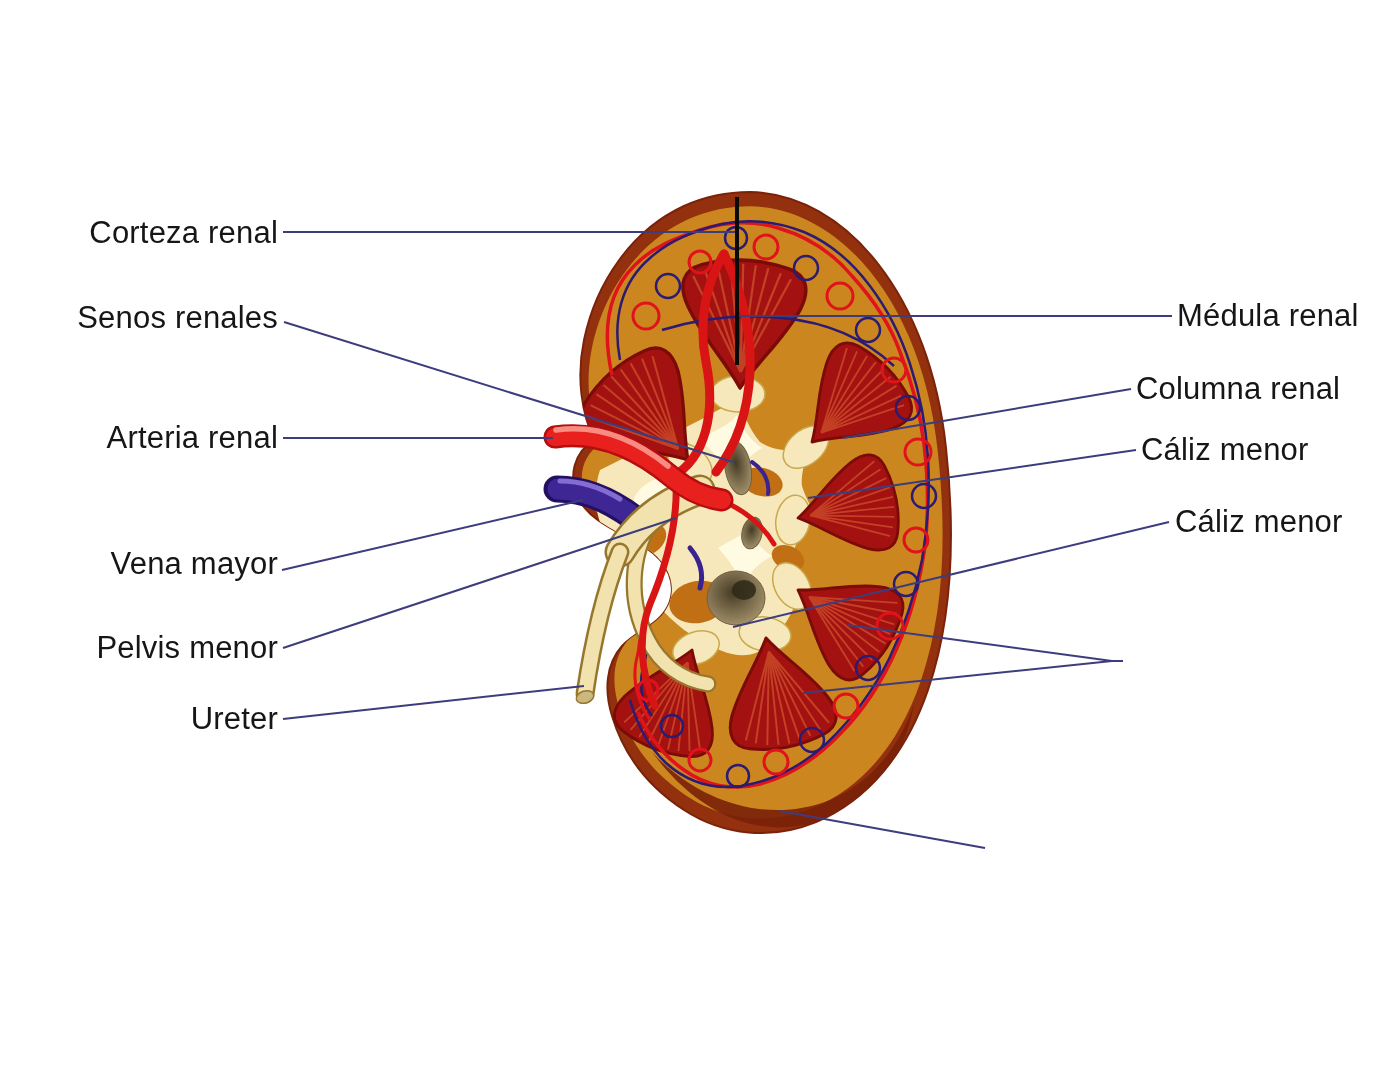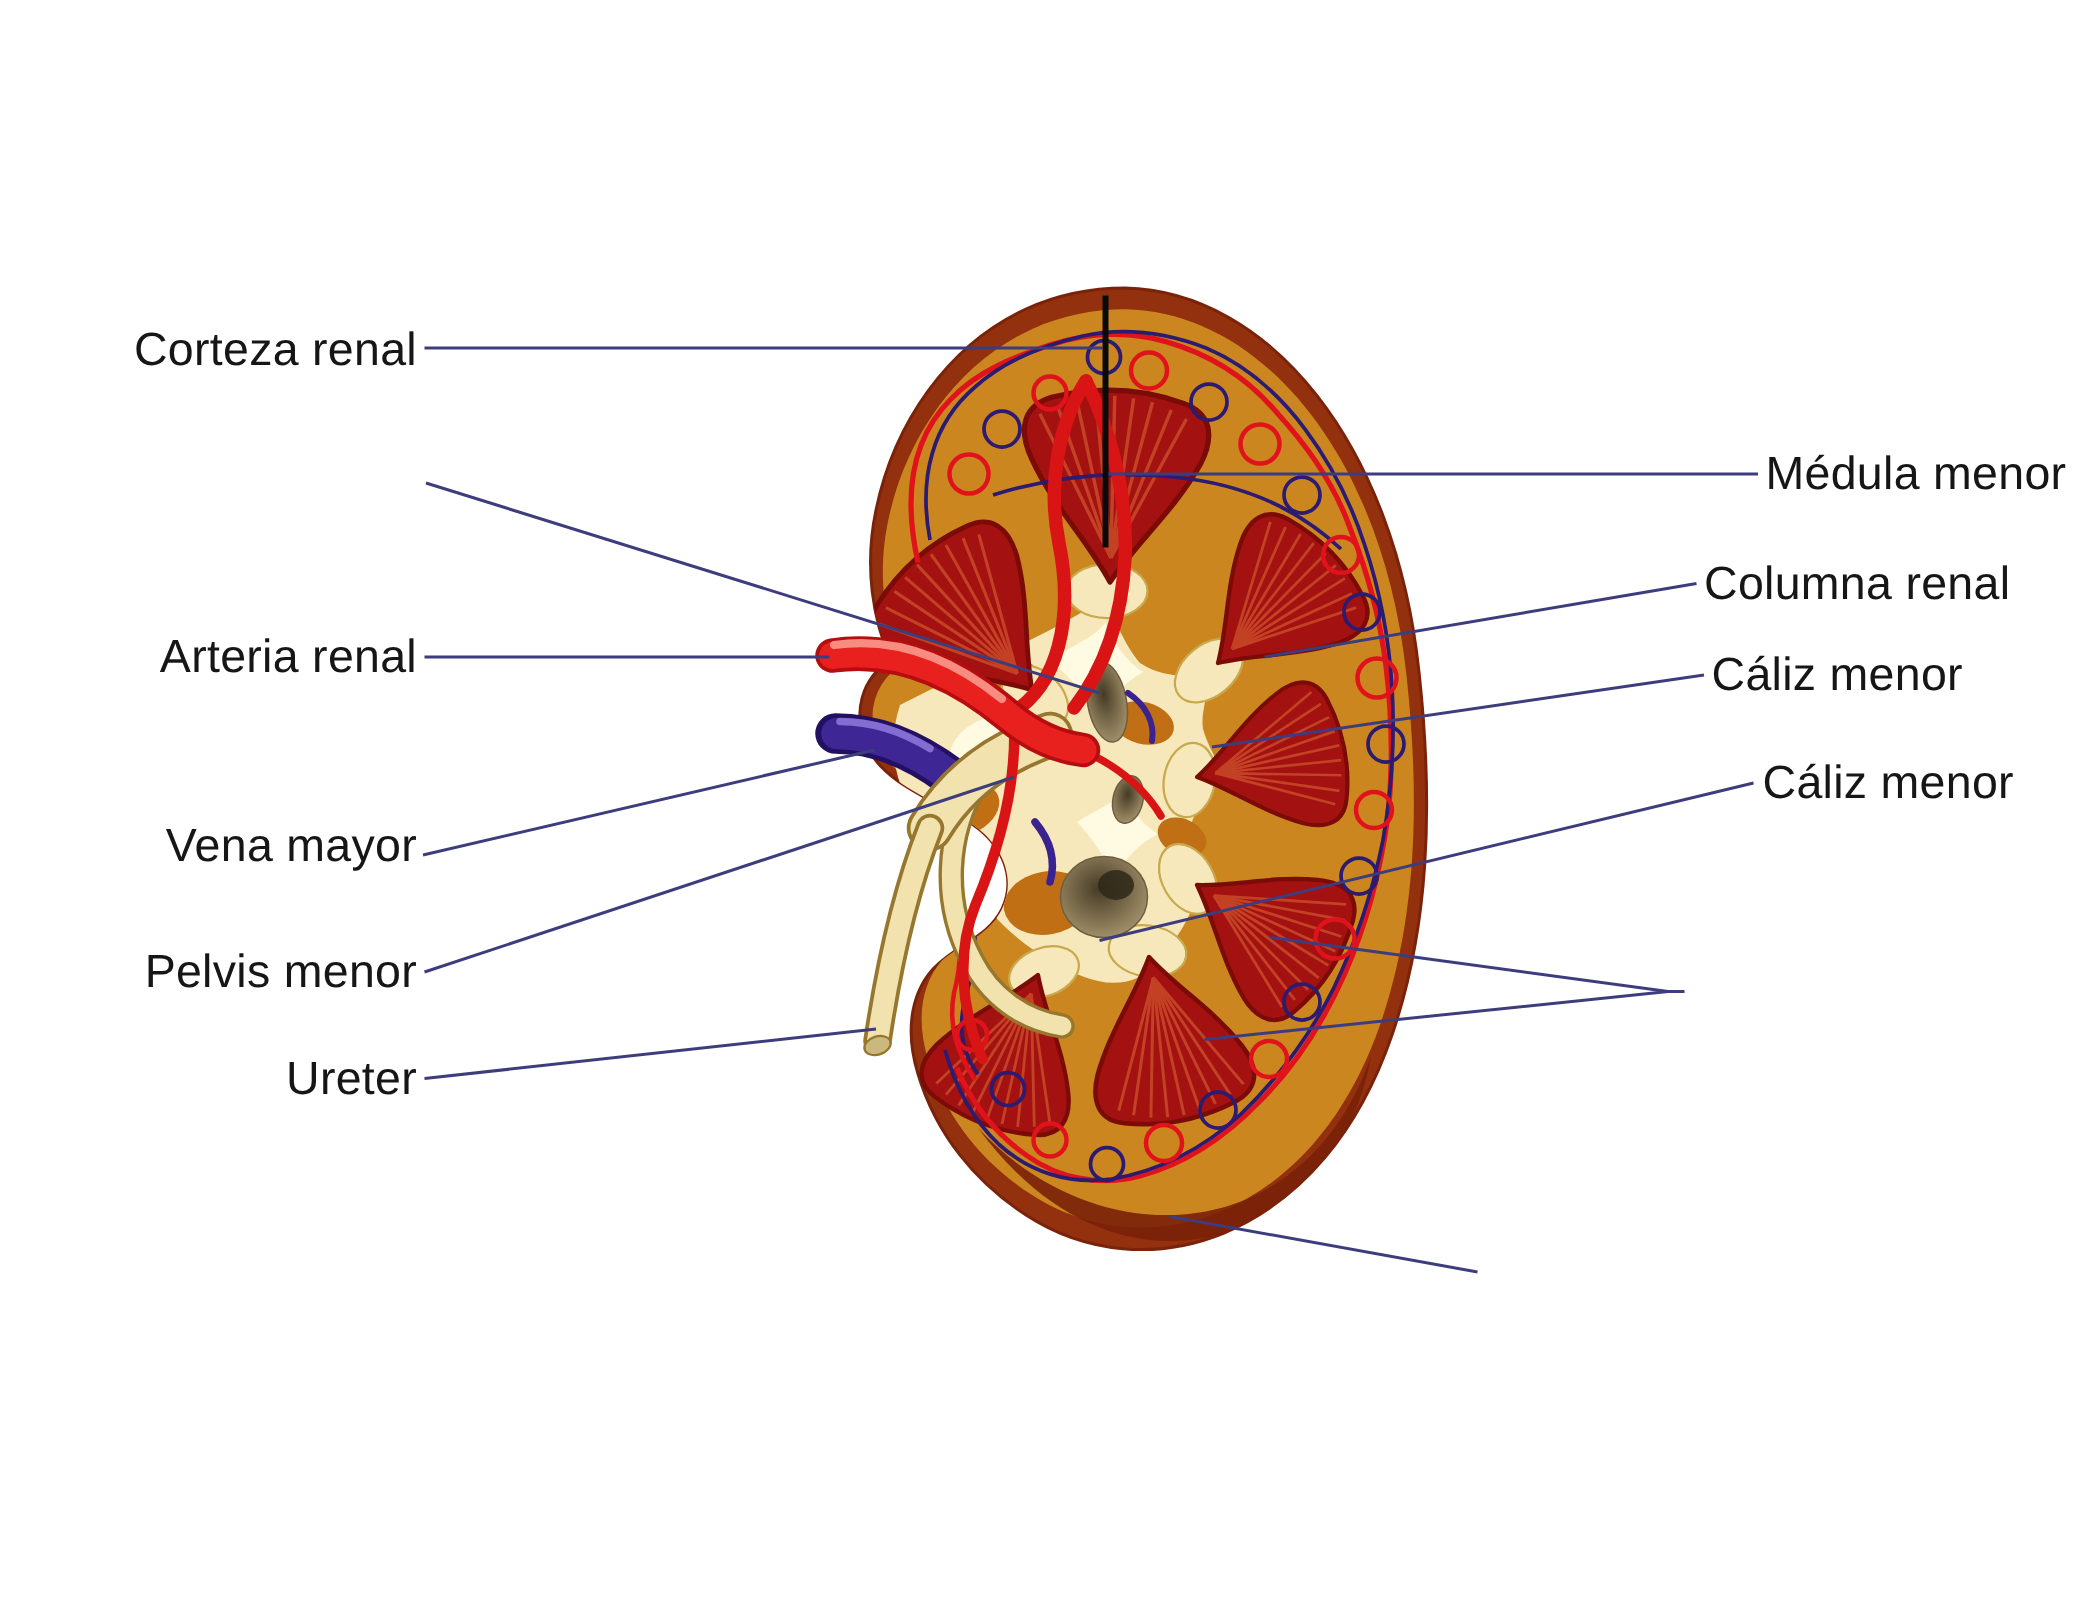--- a/index.html
+++ b/index.html
@@ -176,23 +176,24 @@
       <line x1="843" y1="438" x2="1131" y2="389"></line>
       <line x1="808" y1="498" x2="1136" y2="450"></line>
       <line x1="733" y1="627" x2="1169" y2="522"></line>
       <polyline points="847,625 1112,661 1123,661"></polyline>
       <line x1="803" y1="693" x2="1112" y2="661"></line>
       <line x1="780" y1="811" x2="985" y2="848"></line>
     </g>
   </svg>
 
   <div class="lbl lbl-left" style="top:215px">Corteza renal</div>
+  <div class="lbl lbl-left" style="top:300px">Senos renales</div>
   <div class="lbl lbl-left" style="top:420px">Arteria renal</div>
   <div class="lbl lbl-left" style="top:546px">Vena mayor</div>
   <div class="lbl lbl-left" style="top:630px">Pelvis menor</div>
   <div class="lbl lbl-left" style="top:701px">Ureter</div>
 
-  <div class="lbl" style="left:1177px;top:298px">Médula menor</div>
+  <div class="lbl" style="left:1177px;top:298px">Médula renal</div>
   <div class="lbl" style="left:1136px;top:371px">Columna renal</div>
   <div class="lbl" style="left:1141px;top:432px">Cáliz menor</div>
   <div class="lbl" style="left:1175px;top:504px">Cáliz menor</div>
 
 </div>
 
 </body></html>

